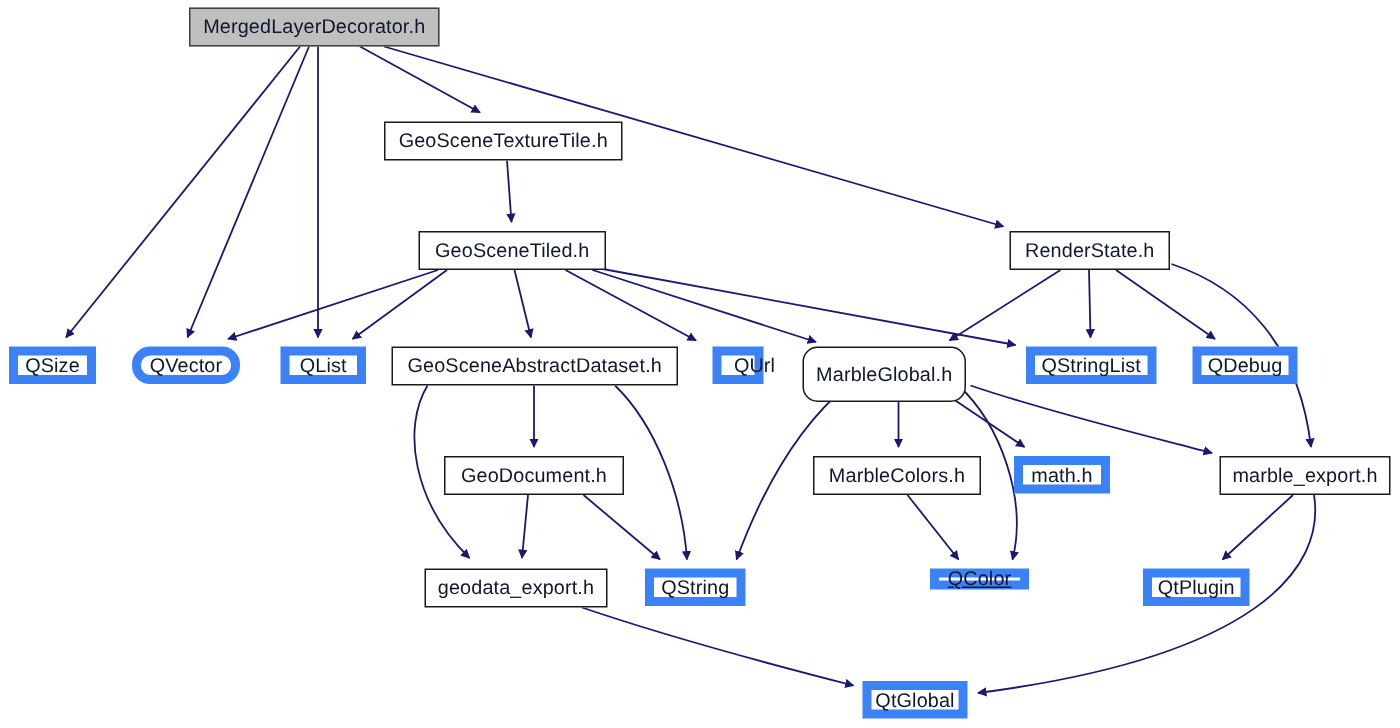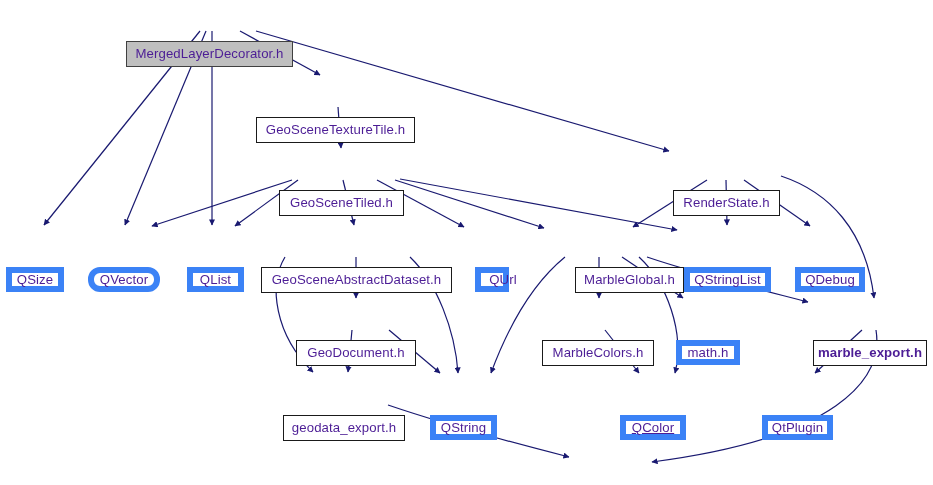--- a/index.html
+++ b/index.html
@@ -24,25 +24,24 @@
     pointer-events: none;
   }
   .node {
     position: absolute;
     box-sizing: border-box;
     display: flex;
     align-items: center;
     justify-content: center;
     white-space: nowrap;
     font-size: 13.2px;
-    color: #4c1d95;
+    color: #0f172a;
     line-height: 1;
     letter-spacing: 0.1px;
     background: #ffffff;
-    margin-top: 36px;
   }
   .node.kind-root {
     background: #bfbfbf;
     border: 1px solid #404040;
   }
   .node.kind-header {
     background: #ffffff;
     border: 1.4px solid #1a1a1a;
   }
   .node.kind-extern {
@@ -117,48 +116,48 @@
       </div>
       <div class="node kind-extern" style="left: 187px; top: 231px; width: 57px; height: 25px;">
         <span class="node-label">QList</span>
       </div>
       <div class="node kind-header" style="left: 261px; top: 231px; width: 191px; height: 26px;">
         <span class="node-label">GeoSceneAbstractDataset.h</span>
       </div>
       <div class="node kind-extern" style="left: 475px; top: 231px; width: 30px; height: 25px; padding-left: 22px;">
         <span class="node-label">QUrl</span>
       </div>
-      <div class="node kind-header" style="left: 575px; top: 231px; width: 109px; height: 26px;">
+      <div class="node kind-header" style="left: 535px; top: 231px; width: 109px; height: 37px; border-radius: 10px;">
         <span class="node-label">MarbleGlobal.h</span>
       </div>
       <div class="node kind-extern" style="left: 684px; top: 231px; width: 87px; height: 25px; text-align: right;">
         <span class="node-label">QStringList</span>
       </div>
       <div class="node kind-extern" style="left: 795px; top: 231px; width: 70px; height: 25px;">
         <span class="node-label">QDebug</span>
       </div>
       <div class="node kind-header" style="left: 296px; top: 304px; width: 120px; height: 26px;">
         <span class="node-label">GeoDocument.h</span>
       </div>
       <div class="node kind-header" style="left: 542px; top: 304px; width: 112px; height: 26px;">
         <span class="node-label">MarbleColors.h</span>
       </div>
       <div class="node kind-extern" style="left: 676px; top: 304px; width: 64px; height: 25px;">
         <span class="node-label">math.h</span>
       </div>
-      <div class="node kind-header" style="left: 813px; top: 304px; width: 114px; height: 26px; font-weight: bold;">
+      <div class="node kind-header" style="left: 813px; top: 304px; width: 114px; height: 26px;">
         <span class="node-label">marble_export.h</span>
       </div>
       <div class="node kind-header" style="left: 283px; top: 379px; width: 122px; height: 26px;">
         <span class="node-label">geodata_export.h</span>
       </div>
       <div class="node kind-extern" style="left: 430px; top: 379px; width: 67px; height: 25px; align-items: center;">
         <span class="node-label">QString</span>
       </div>
-      <div class="node kind-extern" style="left: 620px; top: 379px; width: 66px; height: 25px; text-decoration: underline;">
+      <div class="node kind-extern" style="left: 620px; top: 379px; width: 66px; height: 14px; text-decoration: underline;">
         <span class="node-label">QColor</span>
       </div>
       <div class="node kind-extern" style="left: 762px; top: 379px; width: 71px; height: 25px;">
         <span class="node-label">QtPlugin</span>
       </div>
       <div class="node kind-extern" style="left: 575px; top: 454px; width: 70px; height: 25px; text-align: right;">
         <span class="node-label">QtGlobal</span>
       </div>
     </div>
 </div>

